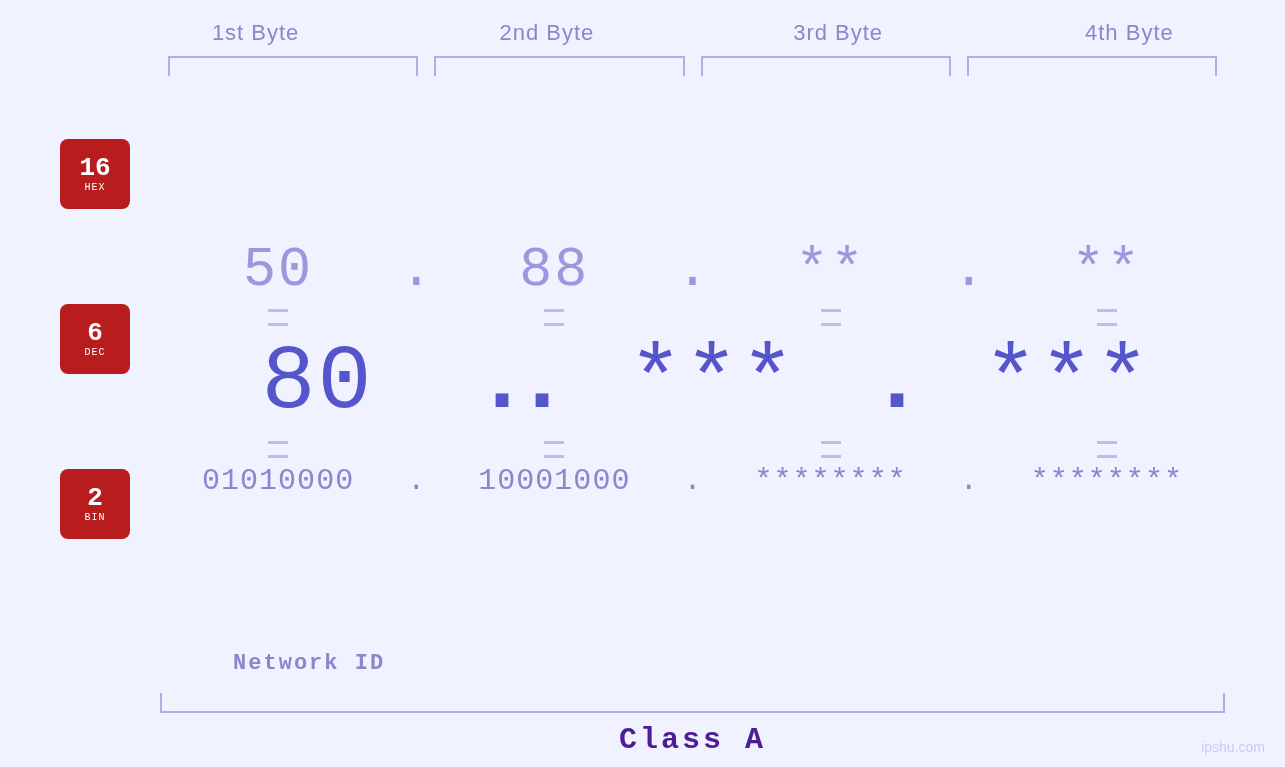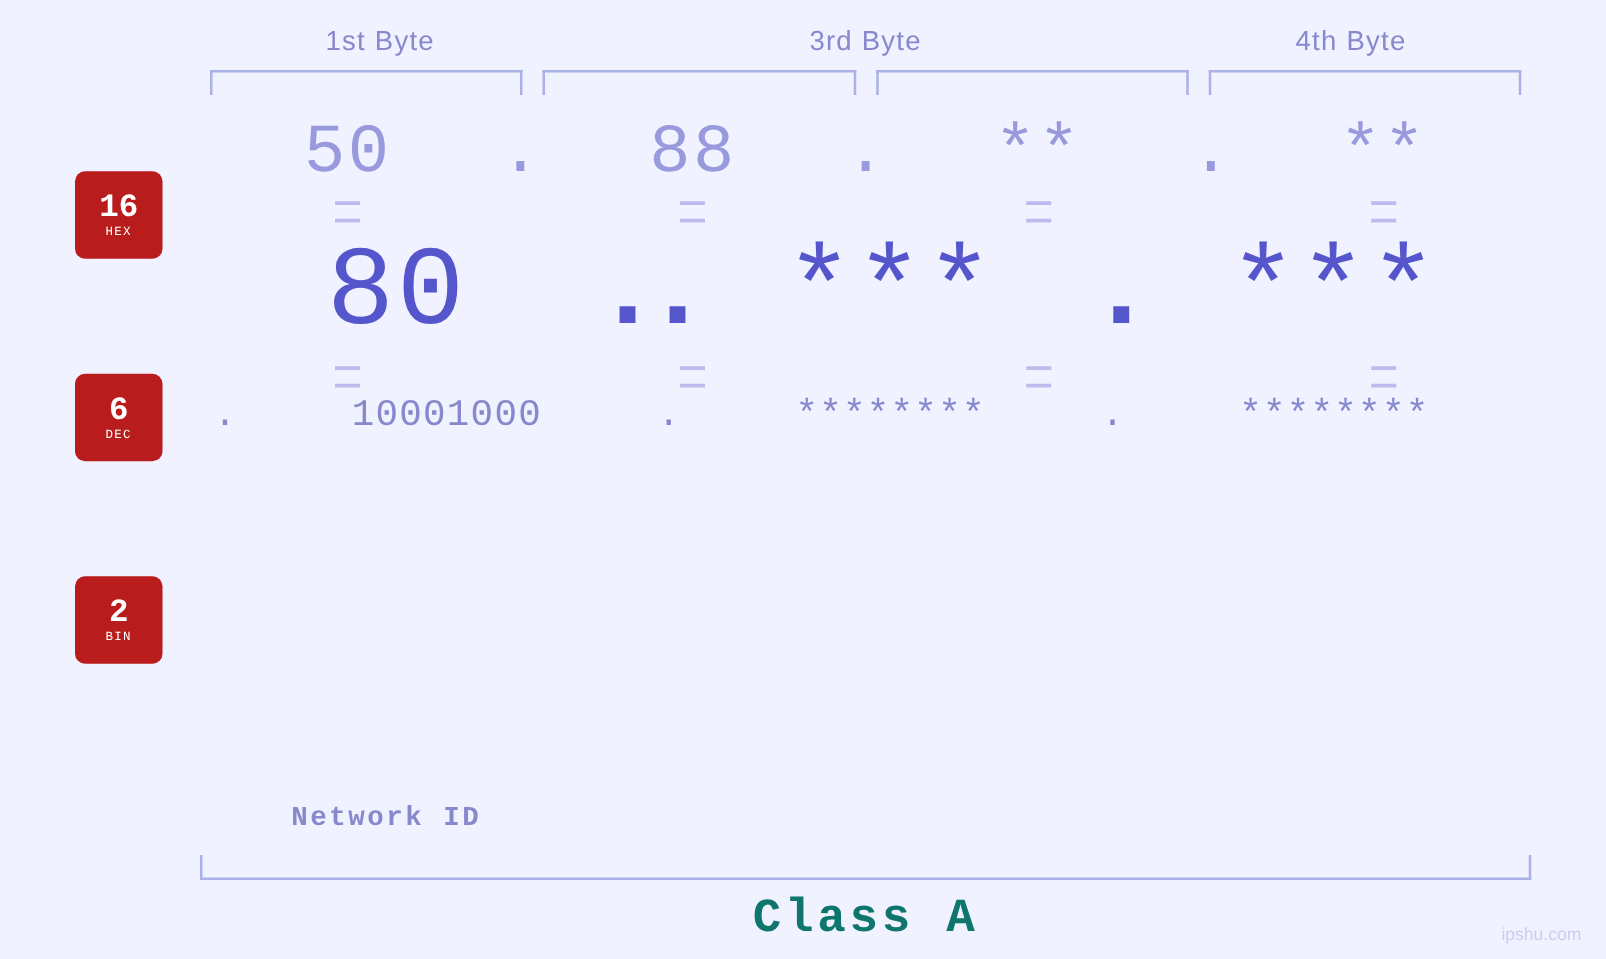--- a/index.html
+++ b/index.html
@@ -95,21 +95,21 @@
     .badge-label {
       font-size: 10px;
       letter-spacing: 1px;
     }
 
     
     .values-grid {
       flex: 1;
       display: flex;
       flex-direction: column;
-      justify-content: flex-start;
+      justify-content: center;
     }
 
     .values-row {
       display: flex;
       align-items: center;
       justify-content: space-around;
     }
 
     .value-cell {
       flex: 1;
@@ -206,23 +206,23 @@
       height: 20px;
       border-bottom: 2px solid #aab0e8;
       border-left: 2px solid #aab0e8;
       border-right: 2px solid #aab0e8;
       margin-bottom: 10px;
     }
 
     .class-label {
       width: 100%;
       text-align: center;
-      font-size: 38px;
+      font-size: 30px;
       font-weight: bold;
-      color: #0f766e;
+      color: #4c1d95;
       letter-spacing: 3px;
       margin-top: 8px;
     }
 
     .watermark {
       position: absolute;
       bottom: 12px;
       right: 20px;
       font-size: 14px;
       color: #ccccee;
@@ -250,20 +250,21 @@
       width: 40px;
     }
   </style>
 </head>
 <body>
 
 <div class="container">
 
   <div class="byte-headers">
     <div class="byte-header">1st Byte</div>
+    <div class="byte-header">2nd Byte</div>
     <div class="byte-header">3rd Byte</div>
     <div class="byte-header">4th Byte</div>
   </div>
 
   <div class="brackets-row">
     <div class="bracket"></div>
     <div class="bracket"></div>
     <div class="bracket"></div>
     <div class="bracket"></div>
   </div>
@@ -370,20 +371,23 @@
           <span class="eq-line" style="display: block; width: 20px; height: 3px; background: rgb(187, 187, 238); margin: 3px 0px;"></span>
         </div>
         <div class="connector-dot-cell"></div>
         <div class="connector-cell" style="display: flex; flex-direction: column; align-items: center; justify-content: center;">
           <span class="eq-line" style="display: block; width: 20px; height: 3px; background: rgb(187, 187, 238); margin: 3px 0px;"></span>
           <span class="eq-line" style="display: block; width: 20px; height: 3px; background: rgb(187, 187, 238); margin: 3px 0px;"></span>
         </div>
       </div>
 
       <div class="values-row">
+        <div class="value-cell">
+          <span class="bin-value">01010000</span>
+        </div>
         <div class="dot-cell">
           <span class="dot-bin">.</span>
         </div>
         <div class="value-cell">
           <span class="bin-value">10001000</span>
         </div>
         <div class="dot-cell">
           <span class="dot-bin">.</span>
         </div>
         <div class="value-cell">

